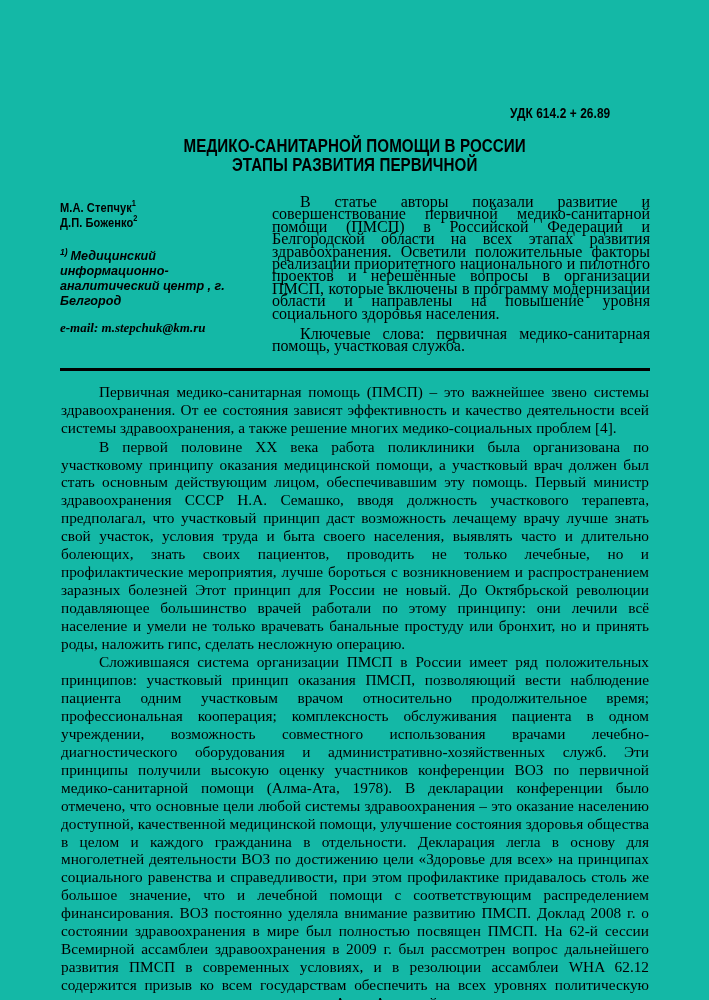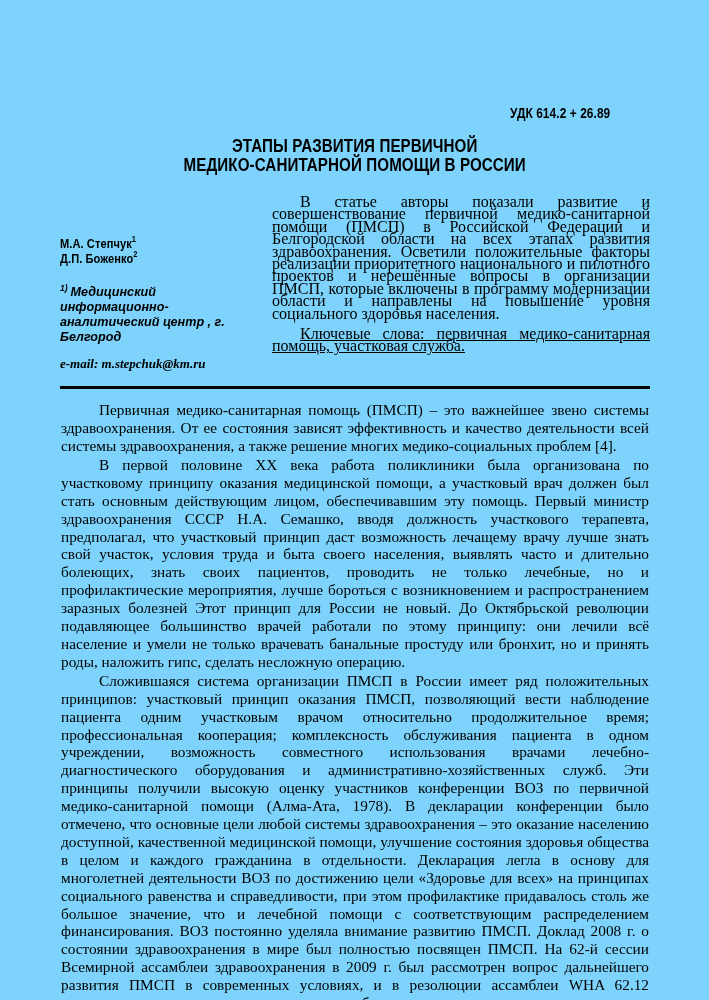--- a/index.html
+++ b/index.html
@@ -1,20 +1,20 @@
 <!DOCTYPE html>
 <html lang="ru"><head>
 <meta charset="utf-8">
 <style>
   html,body { margin:0; padding:0; background:#e8e8e8; }
   .page {
     position:relative;
     width:709px; height:1000px;
     margin:0 auto;
-    background:#7dd3fc;
+    background:#14b8a6;
     color:#000000;
     box-sizing:border-box;
     padding:104px 59px 0 60px;
     overflow:hidden;
     font-family:"Liberation Serif", serif;
   }
   
   .cond {
     font-family:"Liberation Sans", sans-serif;
     font-weight:bold;
@@ -24,21 +24,21 @@
     white-space:nowrap;
   }
   .udc-line { text-align:right; padding-right:40px; height:16px; }
   .udc-line .cond { font-size:14.5px; transform-origin:100% 50%; }
 
   .title-block { text-align:center; margin-top:17px; line-height:18px; }
   .title-block .t-line { font-size:18.5px; transform-origin:50% 50%; display:inline-block; }
   .title-block .t-row { display:block; }
 
   .meta-cols { display:flex; margin-top:21px; }
-  .left-col  { flex:0 0 196px; width:196px;margin-top:36px; }
+  .left-col  { flex:0 0 196px; width:196px; }
   .right-col { flex:1 1 auto; margin-left:16px; }
 
   .author { line-height:15px; height:15px; }
   .author .cond { font-size:13.5px; transform-origin:0 50%; }
   .author sup { font-size:9px; }
 
   .affil-group { margin-top:19px; }
   .affil {
     margin:0 0 10px 0;
     font-family:Liberation Sans, sans-serif;
@@ -54,21 +54,21 @@
     font-size:13px; line-height:15px;
   }
 
   .abstract, .keywords {
     margin:0;
     font-size:16px;
     line-height:12.4px;
     text-align:justify;
     text-indent:28px;
   }
-  .keywords { margin-top:8px;text-decoration:underline; }
+  .keywords { margin-top:8px; }
 
   .rule {
     margin-top:15px;
     height:3px;
     background:#000;
     width:100%;
   }
 
   .body-text { margin-top:12px; }
   .body-text p {
@@ -82,22 +82,22 @@
 </head>
 <body>
 
 <div class="page">
 
   <div class="udc-line">
     <span class="cond">УДК 614.2 + 26.89</span>
   </div>
 
   <div class="title-block">
+    <span class="t-row"><span class="t-line cond">МЕДИКО-САНИТАРНОЙ ПОМОЩИ В РОССИИ</span></span>
     <span class="t-row"><span class="t-line cond">ЭТАПЫ РАЗВИТИЯ ПЕРВИЧНОЙ</span></span>
-    <span class="t-row"><span class="t-line cond">МЕДИКО-САНИТАРНОЙ ПОМОЩИ В РОССИИ</span></span>
   </div>
 
   <div class="meta-cols">
 
     <div class="left-col">
       <div class="author">
         <span class="cond"><span>М.А. Степчук</span><sup>1</sup></span>
       </div>
       <div class="author">
         <span class="cond"><span>Д.П. Боженко</span><sup>2</sup></span>

